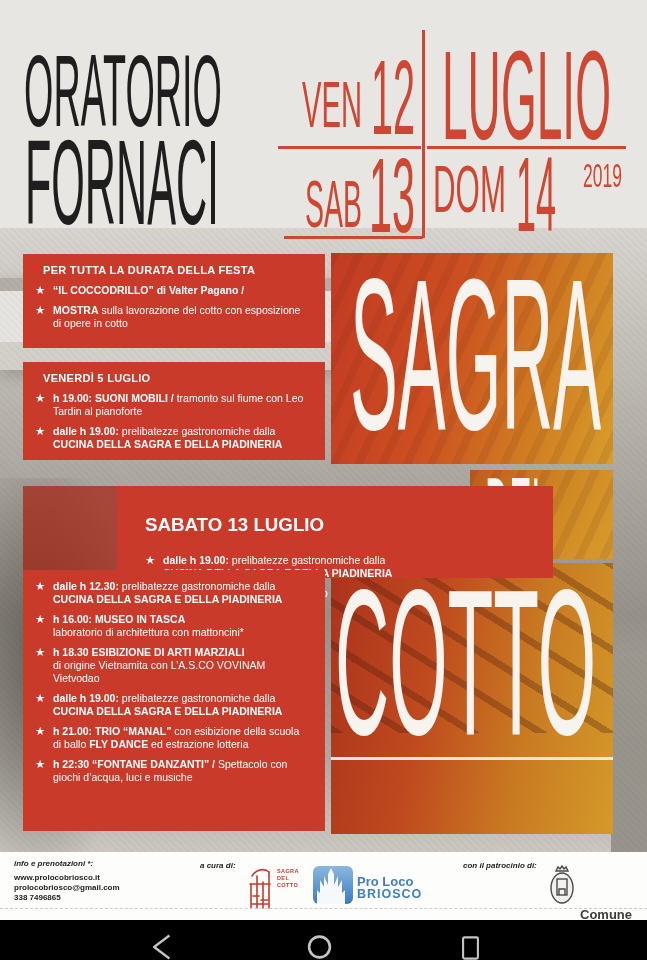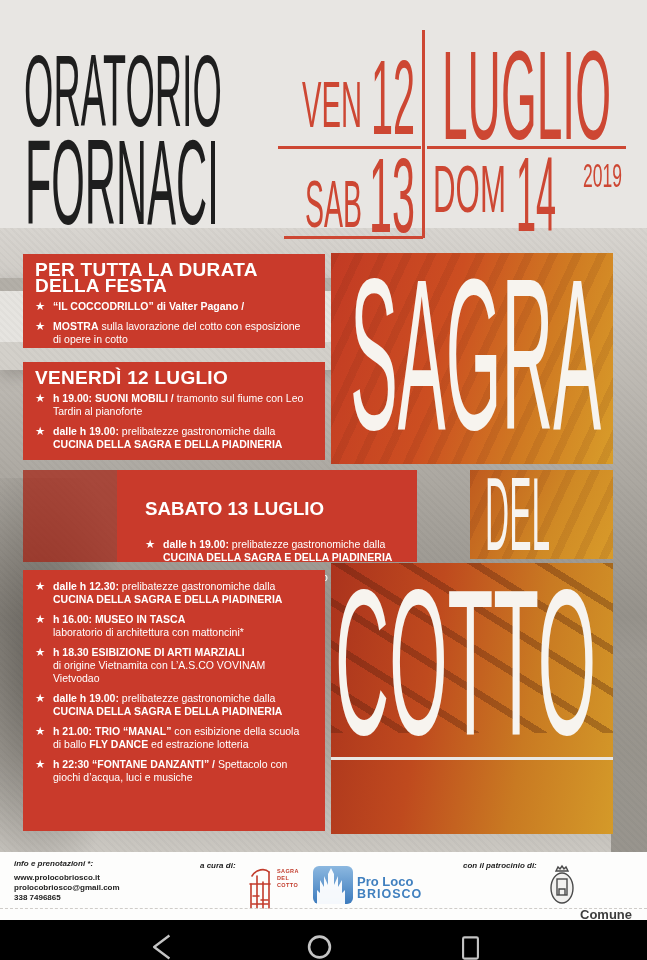--- a/index.html
+++ b/index.html
@@ -15,27 +15,27 @@
     background:radial-gradient(ellipse at 30% 45%,rgba(58,54,48,.55),rgba(58,54,48,0) 70%);}
   .photo .shade{position:absolute;right:0;top:430px;width:36px;height:360px;
     background:linear-gradient(180deg,#9b978f,#6e6a63);opacity:.7;}
   
   svg.disp{position:absolute;overflow:visible;}
   svg.disp text{font-family:"Liberation Sans","DejaVu Sans",sans-serif;font-weight:400;}
   .ink{fill:#1e1e1e;} .redink{fill:#cd4733;} .whiteink{fill:#f7f4ef;}
   .redline{position:absolute;background:#cd4733;}
   
   .block{position:absolute;background:#c93a2b;color:#fff;box-sizing:border-box;padding:8px 10px 4px 12px;}
-  .block .title{margin:0 0 6px;font-size:19px;line-height:16px;font-weight:700;letter-spacing:.3px;}
+  .block .title{margin:0 8px 6px;font-size:11px;line-height:16px;font-weight:700;letter-spacing:.3px;}
   .item{display:flex;gap:6px;margin:0 0 7px;}
   .item .star{flex:none;width:12px;font-size:11.5px;line-height:13px;}
   .item p{margin:0;font-size:10.5px;line-height:13px;width:254px;}
   .item b{font-weight:700;}
   .nl{display:block;}
-  .row-sab{position:absolute;left:23px;top:470px;width:394px;height:92px;background:rgba(165,35,20,.72);}
+  .row-sab{position:absolute;left:23px;top:486px;width:514px;height:92px;background:rgba(165,35,20,.72);padding-left:16px;}
   .row-sab .solid{position:absolute;left:94px;top:0;right:0;bottom:0;background:#c93a2b;}
   .row-sab .content{position:absolute;inset:0;box-sizing:border-box;padding:9px 10px 4px 122px;color:#fff;}
   
   .panel{position:absolute;}
   .panel-sagra{left:331px;top:253px;width:282px;height:211px;
     background:linear-gradient(105deg,#c23a24 0%,#cc4e21 40%,#d07b22 72%,#d89d2a 100%);}
   .panel-del{left:470px;top:470px;width:143px;height:89px;
     background:linear-gradient(115deg,#c05a1e 0%,#d08a25 60%,#d89b2a 100%);}
   .panel-cotto{left:331px;top:563px;width:282px;height:271px;
     background:linear-gradient(100deg,#ab331d 0%,#bf4a1e 35%,#c97a22 68%,#d49a29 100%);}
@@ -133,21 +133,21 @@
       <span class="star">★</span>
       <p><b>“IL COCCODRILLO” di Valter Pagano /</b></p>
     </div>
     <div class="item">
       <span class="star">★</span>
       <p><b>MOSTRA</b><span> sulla lavorazione del cotto con esposizione di opere in cotto</span></p>
     </div>
   </div>
 
   <div class="block" style="left:23px;top:362px;width:302px;height:98px">
-    <h3 class="title">VENERDÌ 12 LUGLIO</h3>
+    <h3 class="title">VENERDÌ 5 LUGLIO</h3>
     <div class="item">
       <span class="star">★</span>
       <p><b>h 19.00: SUONI MOBILI /</b><span> tramonto sul fiume con Leo Tardin al pianoforte</span></p>
     </div>
     <div class="item">
       <span class="star">★</span>
       <p><b>dalle h 19.00:</b><span> prelibatezze gastronomiche dalla </span><b>CUCINA DELLA SAGRA E DELLA PIADINERIA</b></p>
     </div>
   </div>
 

